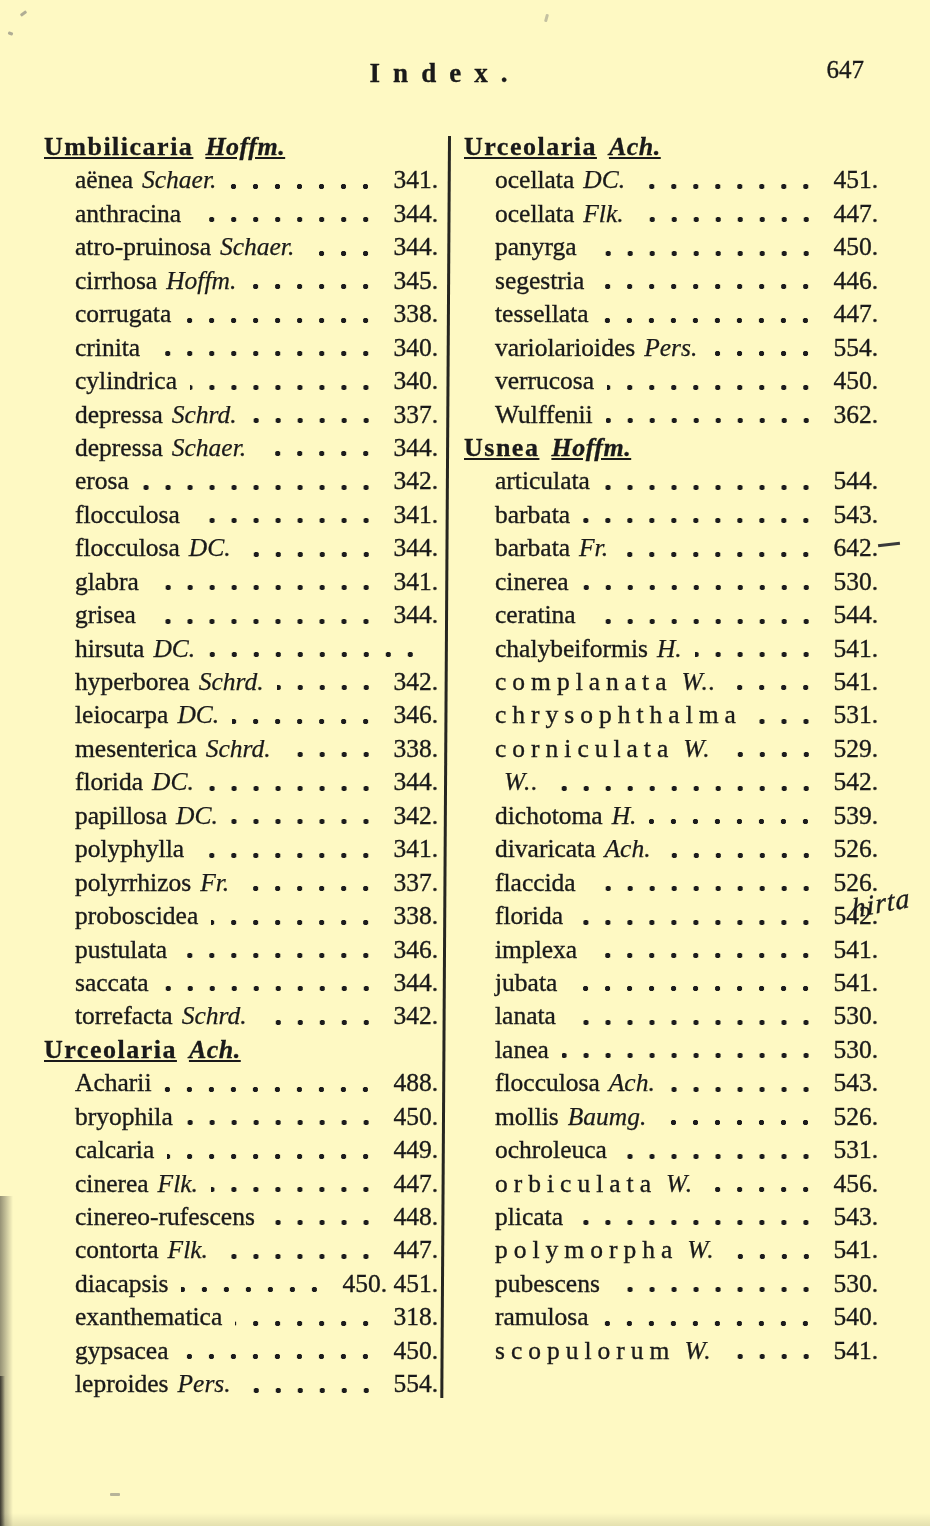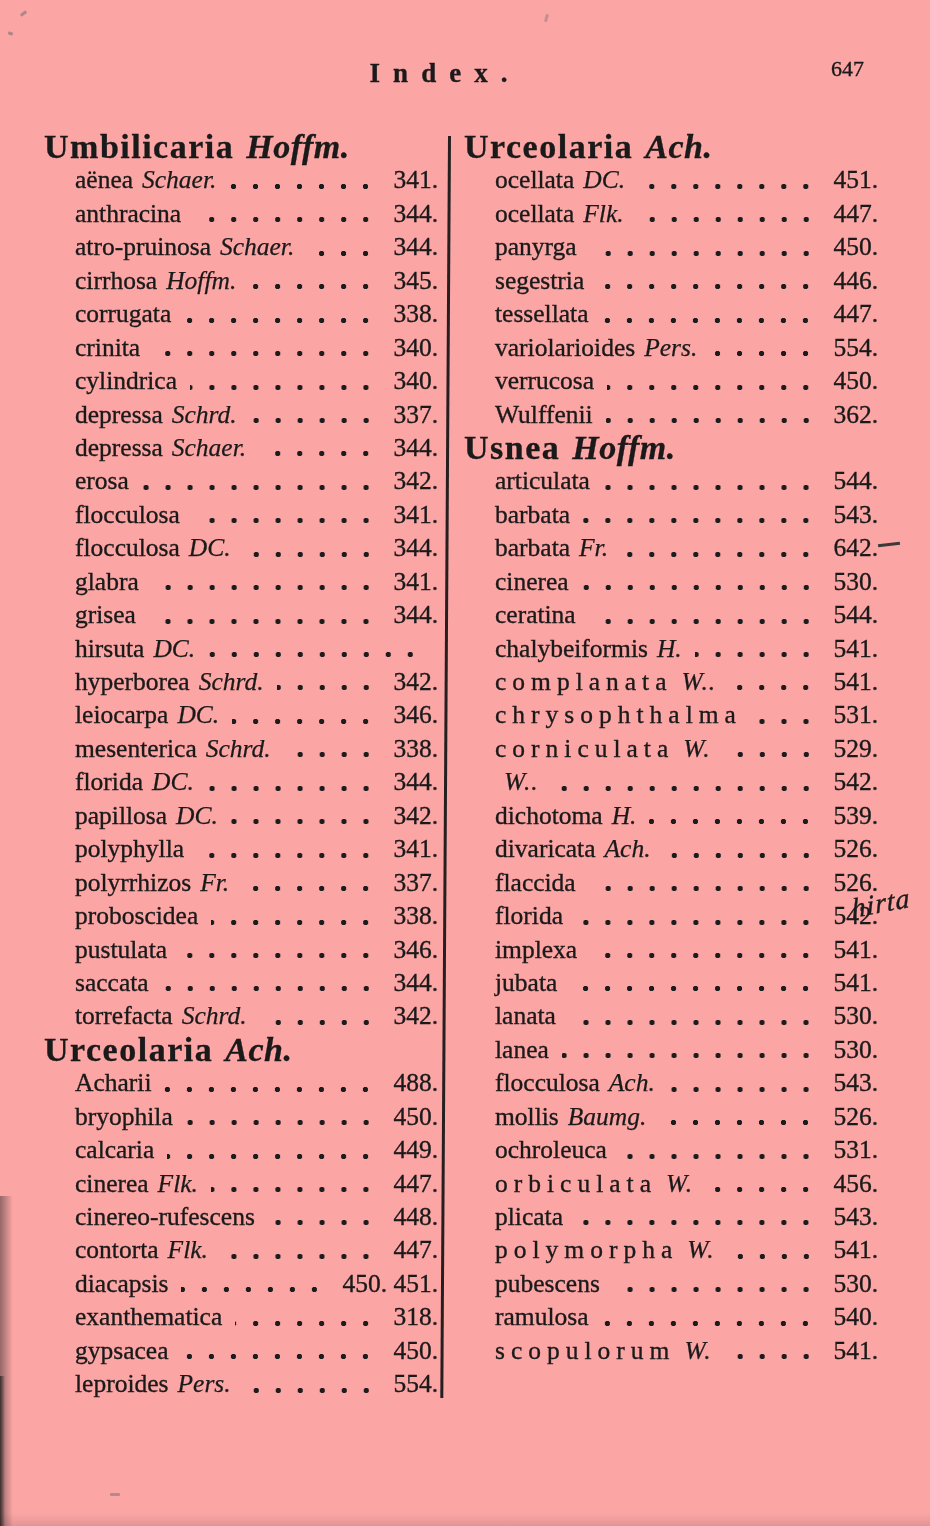--- a/index.html
+++ b/index.html
@@ -1,43 +1,43 @@
 <!DOCTYPE html>
 <html><head>
 <meta charset="utf-8">
 <style>
   html,body{margin:0;padding:0;background:#d8d5cf;}
   .page{
     position:relative;
     width:930px;height:1526px;
-    background:#fca5a5;
+    background:#fef9c3;
     overflow:hidden;
     font-family:"Liberation Serif", serif;
     color:#1a1a1a;
   }
   
   .page-header{position:absolute;top:58px;left:0;width:100%;height:50px;}
   .header-title{
     position:absolute;left:0;right:40px;text-align:center;
     font-weight:bold;font-size:27px;letter-spacing:13px;
     -webkit-text-stroke:0.3px #1a1a1a;
   }
   .header-page-number{
-    position:absolute;right:66px;top:-2px;font-size:22px;
+    position:absolute;right:66px;top:-2px;font-size:25px;
     -webkit-text-stroke:0.35px #1a1a1a;
   }
   
   .col{position:absolute;top:130px;}
   .col-left{left:44px;width:394px;}
   .col-right{left:464px;width:414px;}
   .row{
     display:flex;align-items:baseline;
     height:33.45px;line-height:33.45px;white-space:nowrap;
   }
-  .row.heading{font-size:34px;}
+  .row.heading{font-size:26px;text-decoration:underline;}
   .genus{
     font-weight:bold;letter-spacing:1.5px;
     -webkit-text-stroke:0.3px #151515;
   }
   .hauth{
     font-weight:bold;font-style:italic;margin-left:12px;letter-spacing:0.5px;
     -webkit-text-stroke:0.3px #151515;
   }
   .row.entry{padding-left:31px;font-size:25.5px;}
   .name{

